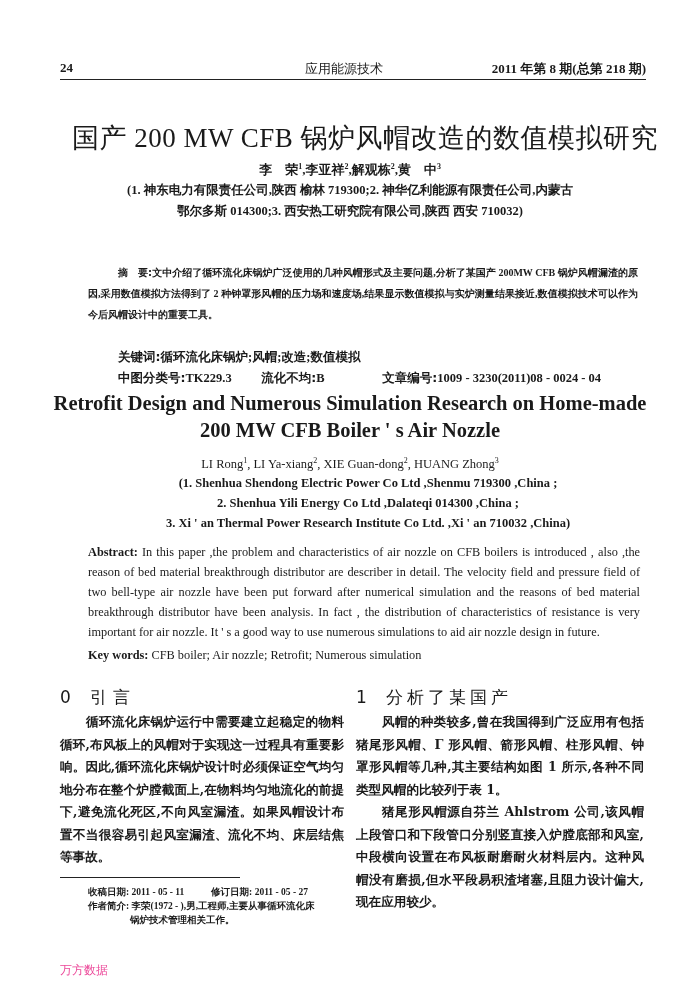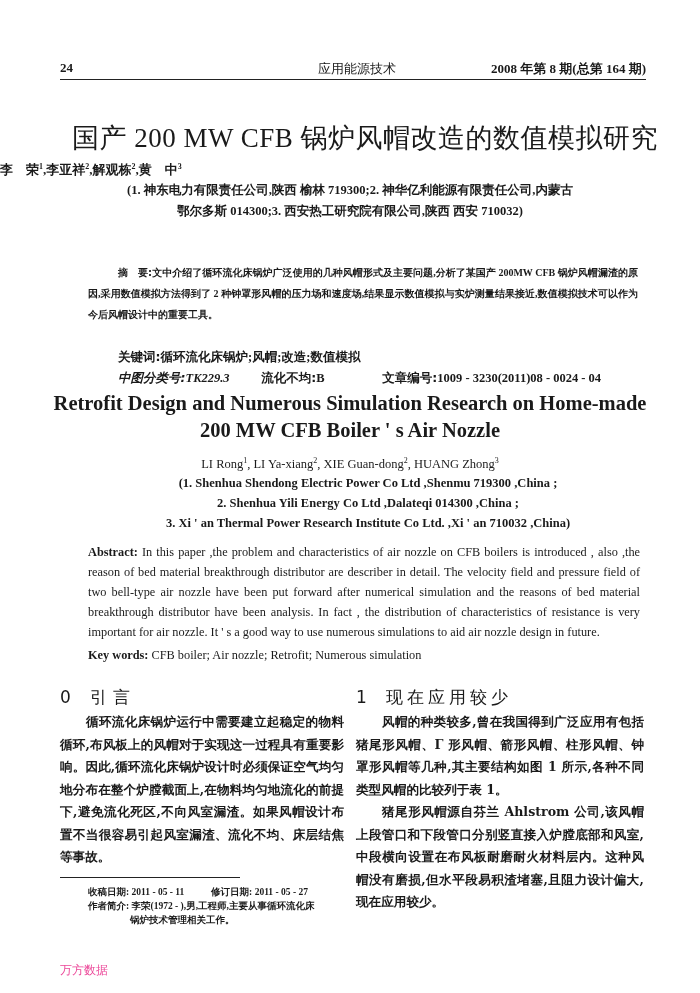--- a/index.html
+++ b/index.html
@@ -1,24 +1,24 @@
 <!DOCTYPE html>
 <html><head>
 <meta charset="utf-8">
 <style>
   html, body { margin:0; padding:0; background:#ffffff; }
   body { width:700px; height:993px; position:relative; overflow:hidden; color:#1a1a1a; font-family:"Liberation Serif","DejaVu Serif",serif; }
   .abs { position:absolute; }
   .hdr { top:60px; left:60px; width:586px; height:18px; font-size:13px; }
   .hdr .pg { position:absolute; left:0; top:0; font-weight:bold; }
-  .hdr .jn { position:absolute; left:258px; top:0; }
+  .hdr .jn { position:absolute; left:245px; top:0; }
   .hdr .is { position:absolute; right:0; top:0; font-weight:bold; }
   .hdr-rule { top:79px; left:60px; width:586px; height:0; border-top:1.5px solid #222; }
   .title-cn { top:120px; left:0; width:700px; text-align:center; font-size:27px; letter-spacing:0.5px;padding-left:15px; }
-  .authors-cn { top:161px; left:0; width:700px; font-size:13px; font-weight:bold; }
+  .authors-cn { top:161px; left:0; width:700px; text-align:center; font-size:13px; font-weight:bold; }
   .authors-cn sup, .authors-en sup { font-size:8px; }
   .aff-cn { top:180px; left:0; width:700px; text-align:center; font-size:12.5px; line-height:21px; font-weight:bold; }
   .abs-cn { top:262px; left:88px; width:550px; font-size:10px; line-height:21px; font-weight:bold; text-align:justify; }
   .abs-cn .lead { text-indent:30px; }
   .abs-cn .lbl { font-family:"DejaVu Sans",sans-serif; font-weight:bold; }
   .kw-cn { top:349px; left:118px; font-size:12.5px; font-weight:bold; }
   .cls-cn { top:370px; left:118px; width:520px; font-size:12.5px; font-weight:bold; }
   .cls-cn span { display:inline-block; }
   .title-en { top:390px; left:0; width:700px; text-align:center; font-size:20.5px; font-weight:bold; line-height:27px;font-family:Liberation Serif, serif; }
   .authors-en { top:456px; left:0; width:700px; text-align:center; font-size:12.5px; }
@@ -37,21 +37,21 @@
   .fn .row { white-space:nowrap; }
   .fn .indent { padding-left:42px; }
   .footer { top:962px; left:60px; font-size:12px; font-family:"DejaVu Sans",sans-serif; color:#ec4899; }
 </style>
 </head>
 <body>
 
 <div class="abs hdr">
   <span class="pg">24</span>
   <span class="jn">应用能源技术</span>
-  <span class="is">2008 年第 8 期(总第 164 期)</span>
+  <span class="is">2011 年第 8 期(总第 218 期)</span>
 </div>
 <div class="abs hdr-rule"></div>
 
 <div class="abs title-cn">国产 200 MW CFB 锅炉风帽改造的数值模拟研究</div>
 
 <div class="abs authors-cn">
   <span>李　荣</span><sup>1</sup>,<span>李亚祥</span><sup>2</sup>,<span>解观栋</span><sup>2</sup>,<span>黄　中</span><sup>3</sup>
 </div>
 
 <div class="abs aff-cn">
@@ -61,21 +61,21 @@
 
 <div class="abs abs-cn">
   <div class="lead"><span class="lbl">摘　要:</span><span>文中介绍了循环流化床锅炉广泛使用的几种风帽形式及主要问题,分析了某国产 200MW CFB 锅炉风帽漏渣的原因,采用数值模拟方法得到了 2 种钟罩形风帽的压力场和速度场,结果显示数值模拟与实炉测量结果接近,数值模拟技术可以作为今后风帽设计中的重要工具。</span></div>
 </div>
 
 <div class="abs kw-cn">
   <span class="lbl" style="font-family:'DejaVu Sans',sans-serif;">关键词:</span><span>循环流化床锅炉;风帽;改造;数值模拟</span>
 </div>
 
 <div class="abs cls-cn">
-  <span style="width:140px;font-style:italic;"><span style="font-family:'DejaVu Sans',sans-serif;">中图分类号:</span><span>TK229.3</span></span>
+  <span style="width:140px;"><span style="font-family:'DejaVu Sans',sans-serif;">中图分类号:</span><span>TK229.3</span></span>
   <span style="width:118px;"><span style="font-family:'DejaVu Sans',sans-serif;">流化不均:</span><span>B</span></span>
   <span><span style="font-family:'DejaVu Sans',sans-serif;">文章编号:</span><span>1009 - 3230(2011)08 - 0024 - 04</span></span>
 </div>
 
 <div class="abs title-en">
   <div>Retrofit Design and Numerous Simulation Research on Home-made</div>
   <div>200 MW CFB Boiler ' s Air Nozzle</div>
 </div>
 
 <div class="abs authors-en">
@@ -114,19 +114,19 @@
   </div>
   <div class="row">
     <span>作者简介:</span>
     <span>李荣(1972 - ),男,工程师,主要从事循环流化床</span>
   </div>
   <div class="row indent">锅炉技术管理相关工作。</div>
 </div>
 
 <div class="abs col col-r">
   <div class="sec-h">
-    <span class="num">1</span><span style="letter-spacing:4px;">现在应用较少</span>
+    <span class="num">1</span><span style="letter-spacing:4px;">分析了某国产</span>
   </div>
   <div class="para">风帽的种类较多,曾在我国得到广泛应用有包括猪尾形风帽、Γ 形风帽、箭形风帽、柱形风帽、钟罩形风帽等几种,其主要结构如图 1 所示,各种不同类型风帽的比较列于表 1。</div>
   <div class="para">猪尾形风帽源自芬兰 Ahlstrom 公司,该风帽上段管口和下段管口分别竖直接入炉膛底部和风室,中段横向设置在布风板耐磨耐火材料层内。这种风帽没有磨损,但水平段易积渣堵塞,且阻力设计偏大,现在应用较少。</div>
 </div>
 
 <div class="abs footer">万方数据</div>
 
 </body></html>

